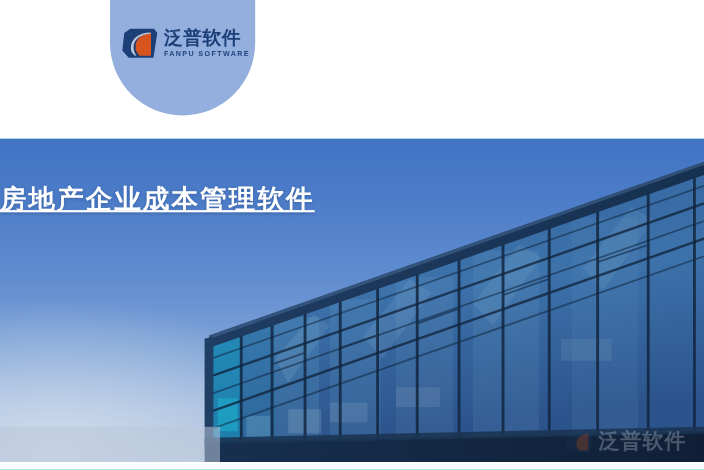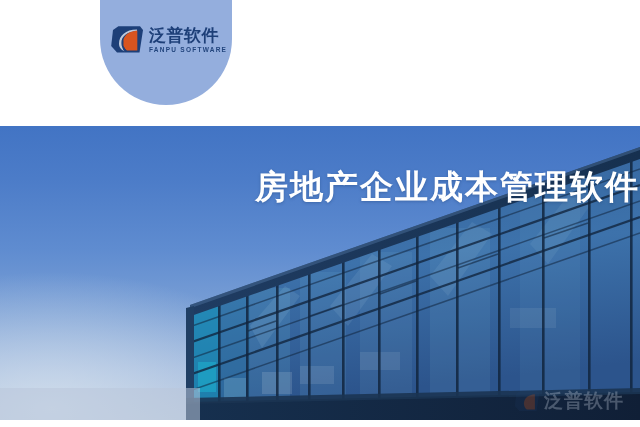--- a/index.html
+++ b/index.html
@@ -111,29 +111,30 @@
         rgba(214,226,238,0.85) 0%,
         rgba(214,226,238,0.0) 62%);
     pointer-events: none;
   }
 
   .hero-title {
     position: absolute;
     left: 0;
     top: 39px;
     width: 640px;
-    text-align: right;
+    text-align: left;
     font-family: "DejaVu Serif", "Liberation Serif", serif;
-    font-size: 33px;
+    font-size: 24px;
     font-weight: 700;
     color: #ffffff;
     letter-spacing: 2px;
     text-shadow: 0 1px 3px rgba(22,54,104,0.35);
     z-index: 4;
     white-space: nowrap;
+    text-decoration: underline;
   }
 
   
   .building {
     position: absolute;
     left: 0;
     top: 0;
     width: 640px;
     height: 294px;
     z-index: 2;

